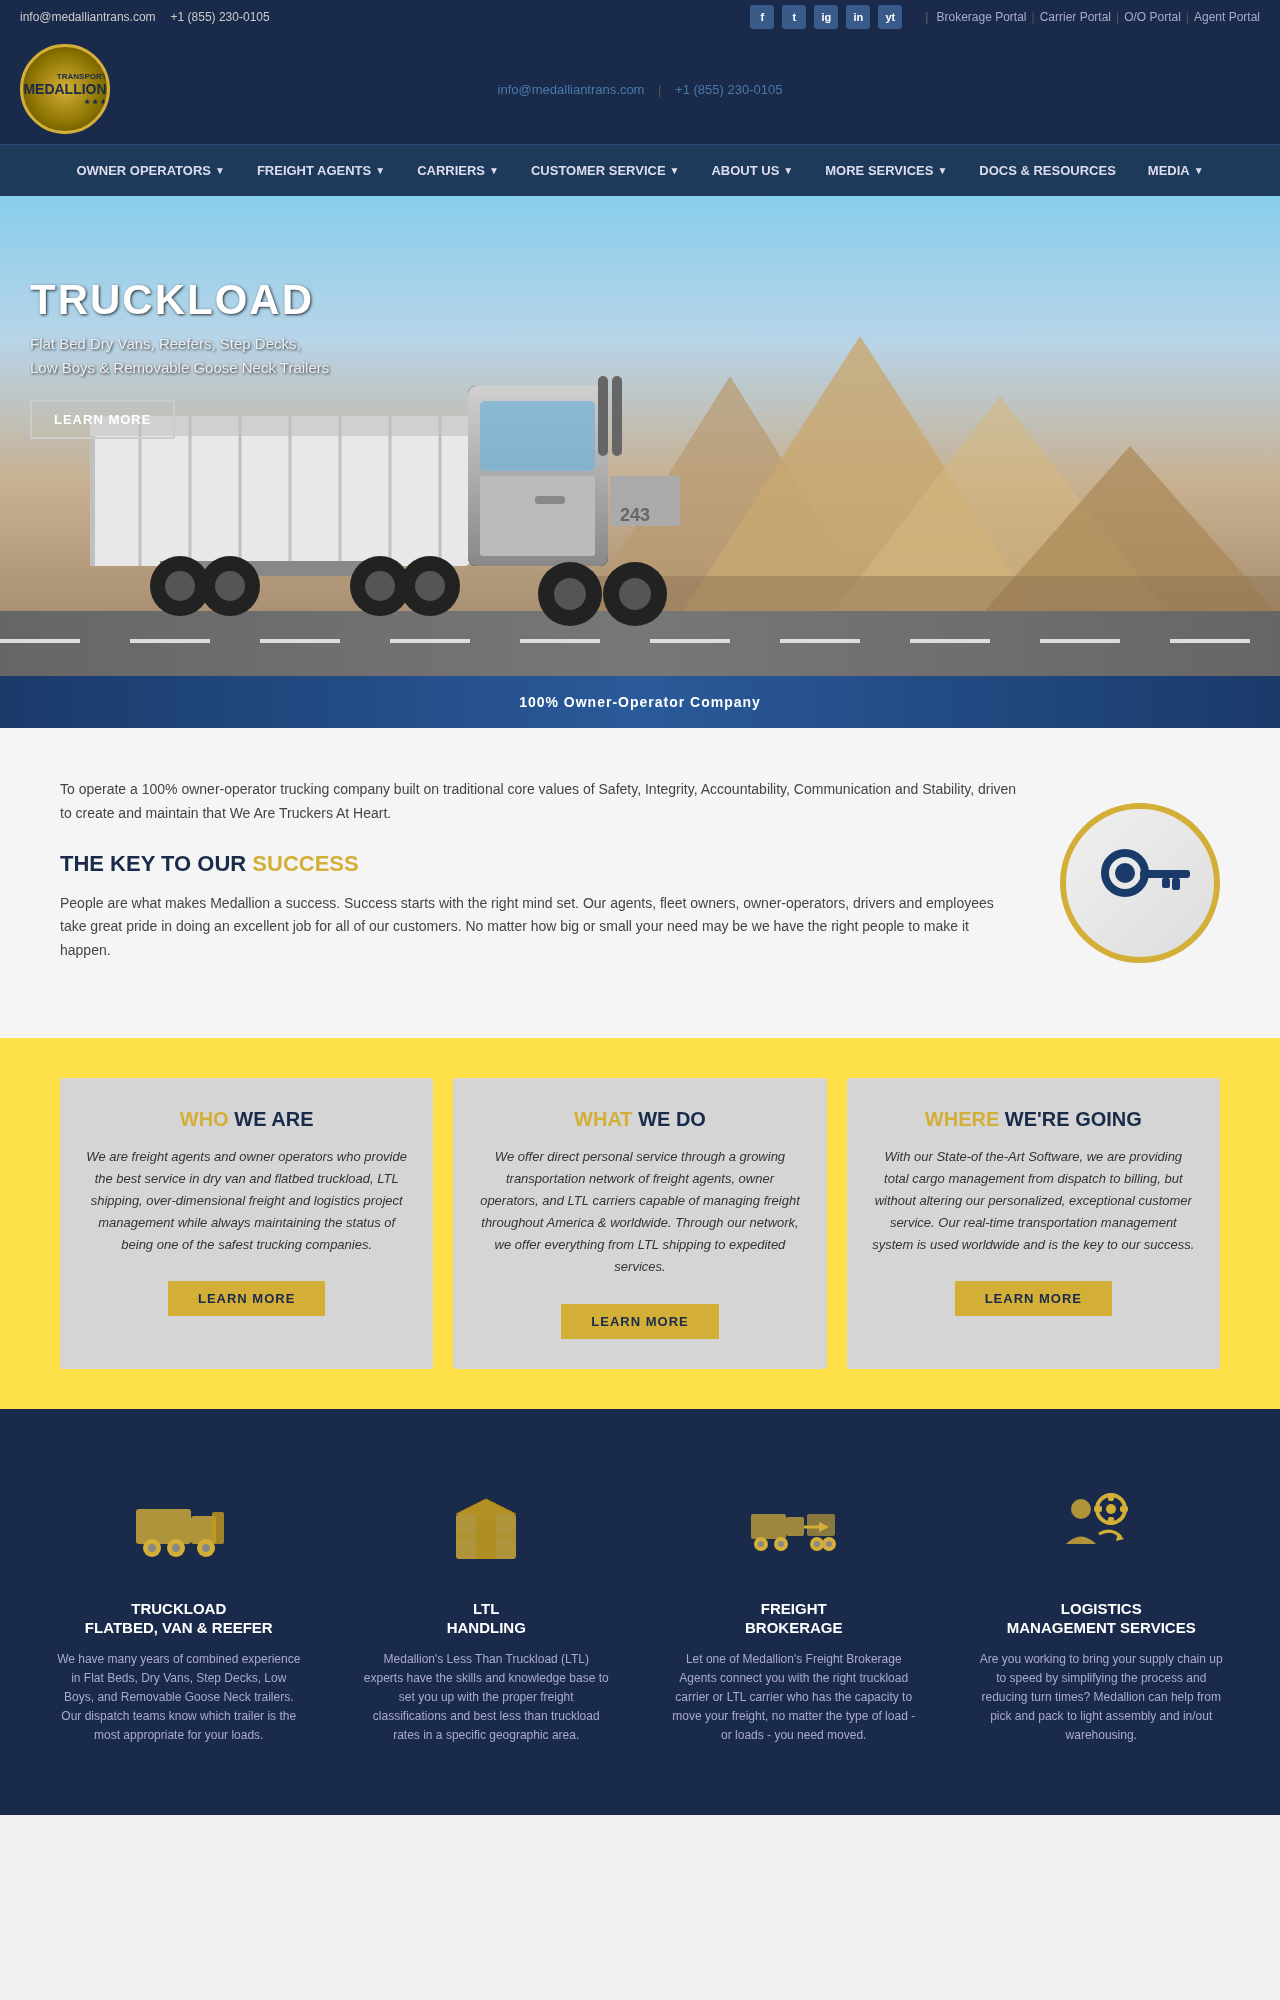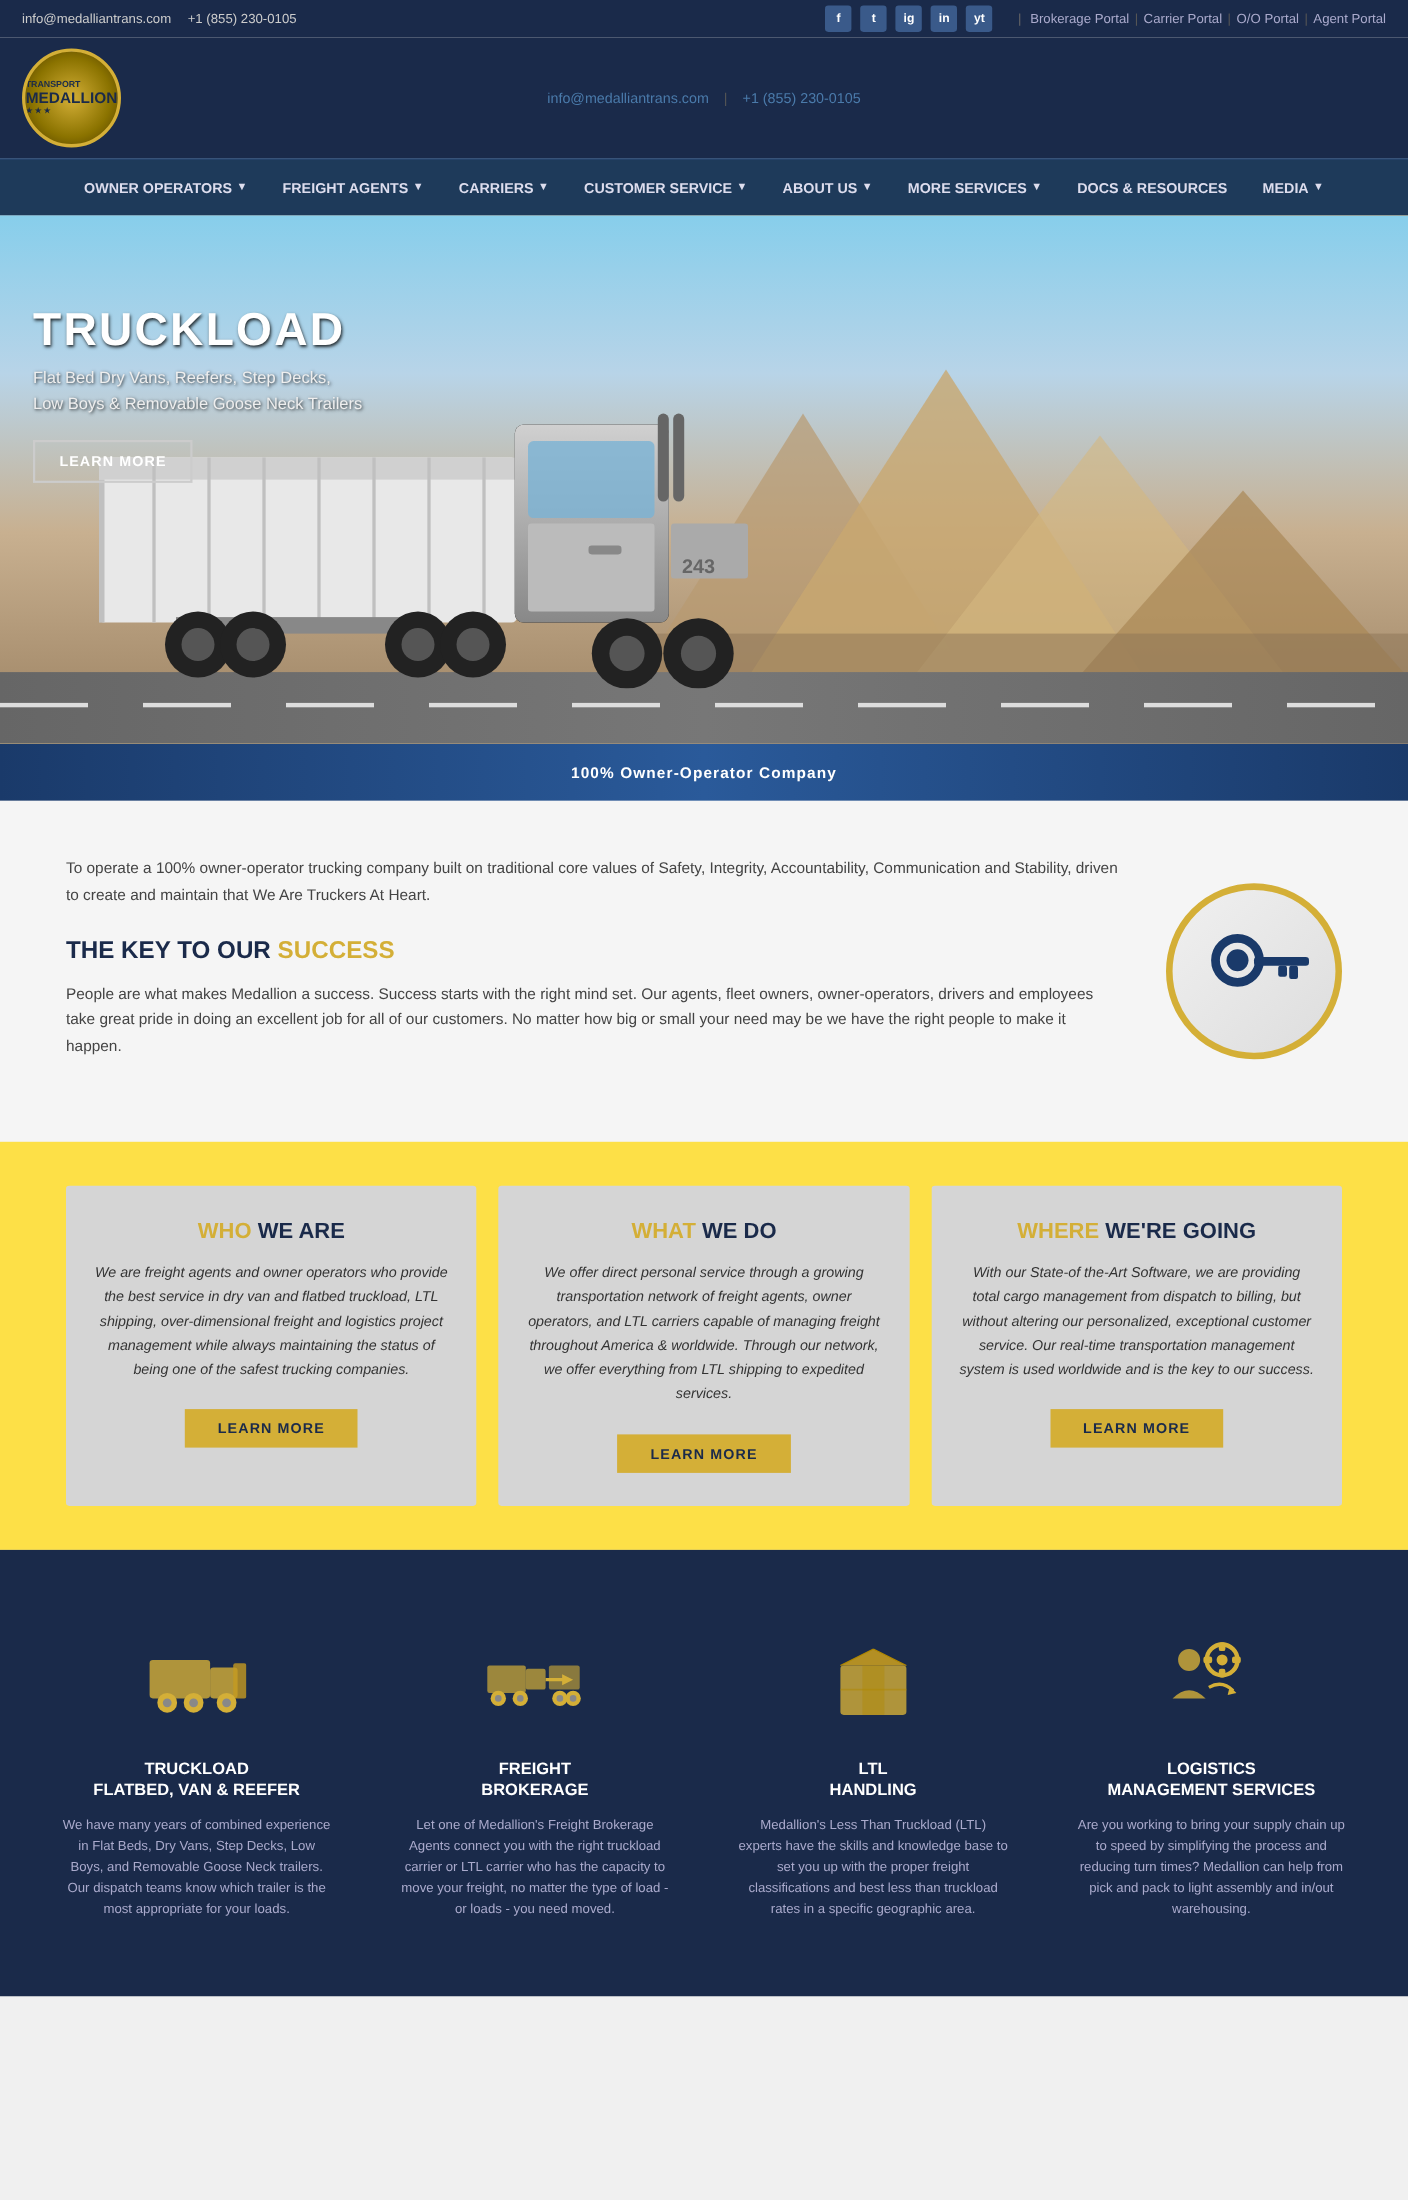--- a/index.html
+++ b/index.html
@@ -46,21 +46,21 @@
       background: radial-gradient(circle, #d4af37 0%, #8b7300 60%, #4a3800 100%);
       display: flex; align-items: center; justify-content: center;
       border: 3px solid #d4af37;
       position: relative;
       overflow: hidden;
     }
     .logo-text-inner {
       color: #1a2a4a;
       font-size: 9px;
       font-weight: bold;
-      text-align: left;
+      text-align: right;
       line-height: 1.2;
     }
     .logo-text-inner .logo-main { font-size: 14px; font-weight: 900; }
 
     
     .navbar {
       background: #1e3a5a;
       display: flex;
       justify-content: center;
       padding: 4px;
@@ -478,20 +478,40 @@
     </div>
     <div class="service-title">
       <span>TRUCKLOAD</span><br>
       <span>FLATBED, VAN &amp; REEFER</span>
     </div>
     <p class="service-text">We have many years of combined experience in Flat Beds, Dry Vans, Step Decks, Low Boys, and Removable Goose Neck trailers. Our dispatch teams know which trailer is the most appropriate for your loads.</p>
   </div>
 
   <div class="service-card">
     <div class="service-icon-area">
+      <svg width="90" height="80" viewBox="0 0 90 80">
+
+        <rect x="15" y="25" width="60" height="45" rx="3" fill="#d4af37" opacity="0.8"></rect>
+        <polygon points="15,25 45,10 75,25" fill="#c49a20" opacity="0.9"></polygon>
+        <line x1="15" y1="25" x2="45" y2="10" stroke="#b08800" stroke-width="1"></line>
+        <line x1="75" y1="25" x2="45" y2="10" stroke="#b08800" stroke-width="1"></line>
+
+        <rect x="35" y="25" width="20" height="45" fill="#b08800" opacity="0.4"></rect>
+        <line x1="15" y1="47" x2="75" y2="47" stroke="#b08800" stroke-width="1.5" opacity="0.5"></line>
+      </svg>
+    </div>
+    <div class="service-title">
+      <span>LTL</span><br>
+      <span>HANDLING</span>
+    </div>
+    <p class="service-text">Medallion's Less Than Truckload (LTL) experts have the skills and knowledge base to set you up with the proper freight classifications and best less than truckload rates in a specific geographic area.</p>
+  </div>
+
+  <div class="service-card">
+    <div class="service-icon-area">
       <svg width="90" height="70" viewBox="0 0 90 70">
 
         <rect x="2" y="20" width="35" height="25" rx="2" fill="#d4af37" opacity="0.7"></rect>
         <rect x="37" y="23" width="18" height="19" rx="2" fill="#d4af37" opacity="0.7"></rect>
         <circle cx="12" cy="50" r="7" fill="#d4af37"></circle>
         <circle cx="12" cy="50" r="3" fill="#888"></circle>
         <circle cx="32" cy="50" r="7" fill="#d4af37"></circle>
         <circle cx="32" cy="50" r="3" fill="#888"></circle>
         <line x1="55" y1="33" x2="72" y2="33" stroke="#d4af37" stroke-width="3"></line>
         <polygon points="70,28 80,33 70,38" fill="#d4af37"></polygon>
@@ -506,40 +526,20 @@
       <span>FREIGHT</span><br>
       <span>BROKERAGE</span>
     </div>
     <p class="service-text">Let one of Medallion's Freight Brokerage Agents connect you with the right truckload carrier or LTL carrier who has the capacity to move your freight, no matter the type of load - or loads - you need moved.</p>
   </div>
 
   <div class="service-card">
     <div class="service-icon-area">
       <svg width="90" height="80" viewBox="0 0 90 80">
 
-        <rect x="15" y="25" width="60" height="45" rx="3" fill="#d4af37" opacity="0.8"></rect>
-        <polygon points="15,25 45,10 75,25" fill="#c49a20" opacity="0.9"></polygon>
-        <line x1="15" y1="25" x2="45" y2="10" stroke="#b08800" stroke-width="1"></line>
-        <line x1="75" y1="25" x2="45" y2="10" stroke="#b08800" stroke-width="1"></line>
-
-        <rect x="35" y="25" width="20" height="45" fill="#b08800" opacity="0.4"></rect>
-        <line x1="15" y1="47" x2="75" y2="47" stroke="#b08800" stroke-width="1.5" opacity="0.5"></line>
-      </svg>
-    </div>
-    <div class="service-title">
-      <span>LTL</span><br>
-      <span>HANDLING</span>
-    </div>
-    <p class="service-text">Medallion's Less Than Truckload (LTL) experts have the skills and knowledge base to set you up with the proper freight classifications and best less than truckload rates in a specific geographic area.</p>
-  </div>
-
-  <div class="service-card">
-    <div class="service-icon-area">
-      <svg width="90" height="80" viewBox="0 0 90 80">
-
         <circle cx="55" cy="20" r="14" fill="none" stroke="#d4af37" stroke-width="4"></circle>
         <circle cx="55" cy="20" r="5" fill="#d4af37"></circle>
 
         <rect x="52" y="4" width="6" height="8" rx="2" fill="#d4af37"></rect>
         <rect x="52" y="28" width="6" height="8" rx="2" fill="#d4af37"></rect>
         <rect x="38" y="17" width="8" height="6" rx="2" fill="#d4af37"></rect>
         <rect x="64" y="17" width="8" height="6" rx="2" fill="#d4af37"></rect>
 
         <circle cx="25" cy="20" r="10" fill="#d4af37" opacity="0.8"></circle>
         <path d="M10 55 Q25 40 40 55" fill="#d4af37" opacity="0.8"></path>

